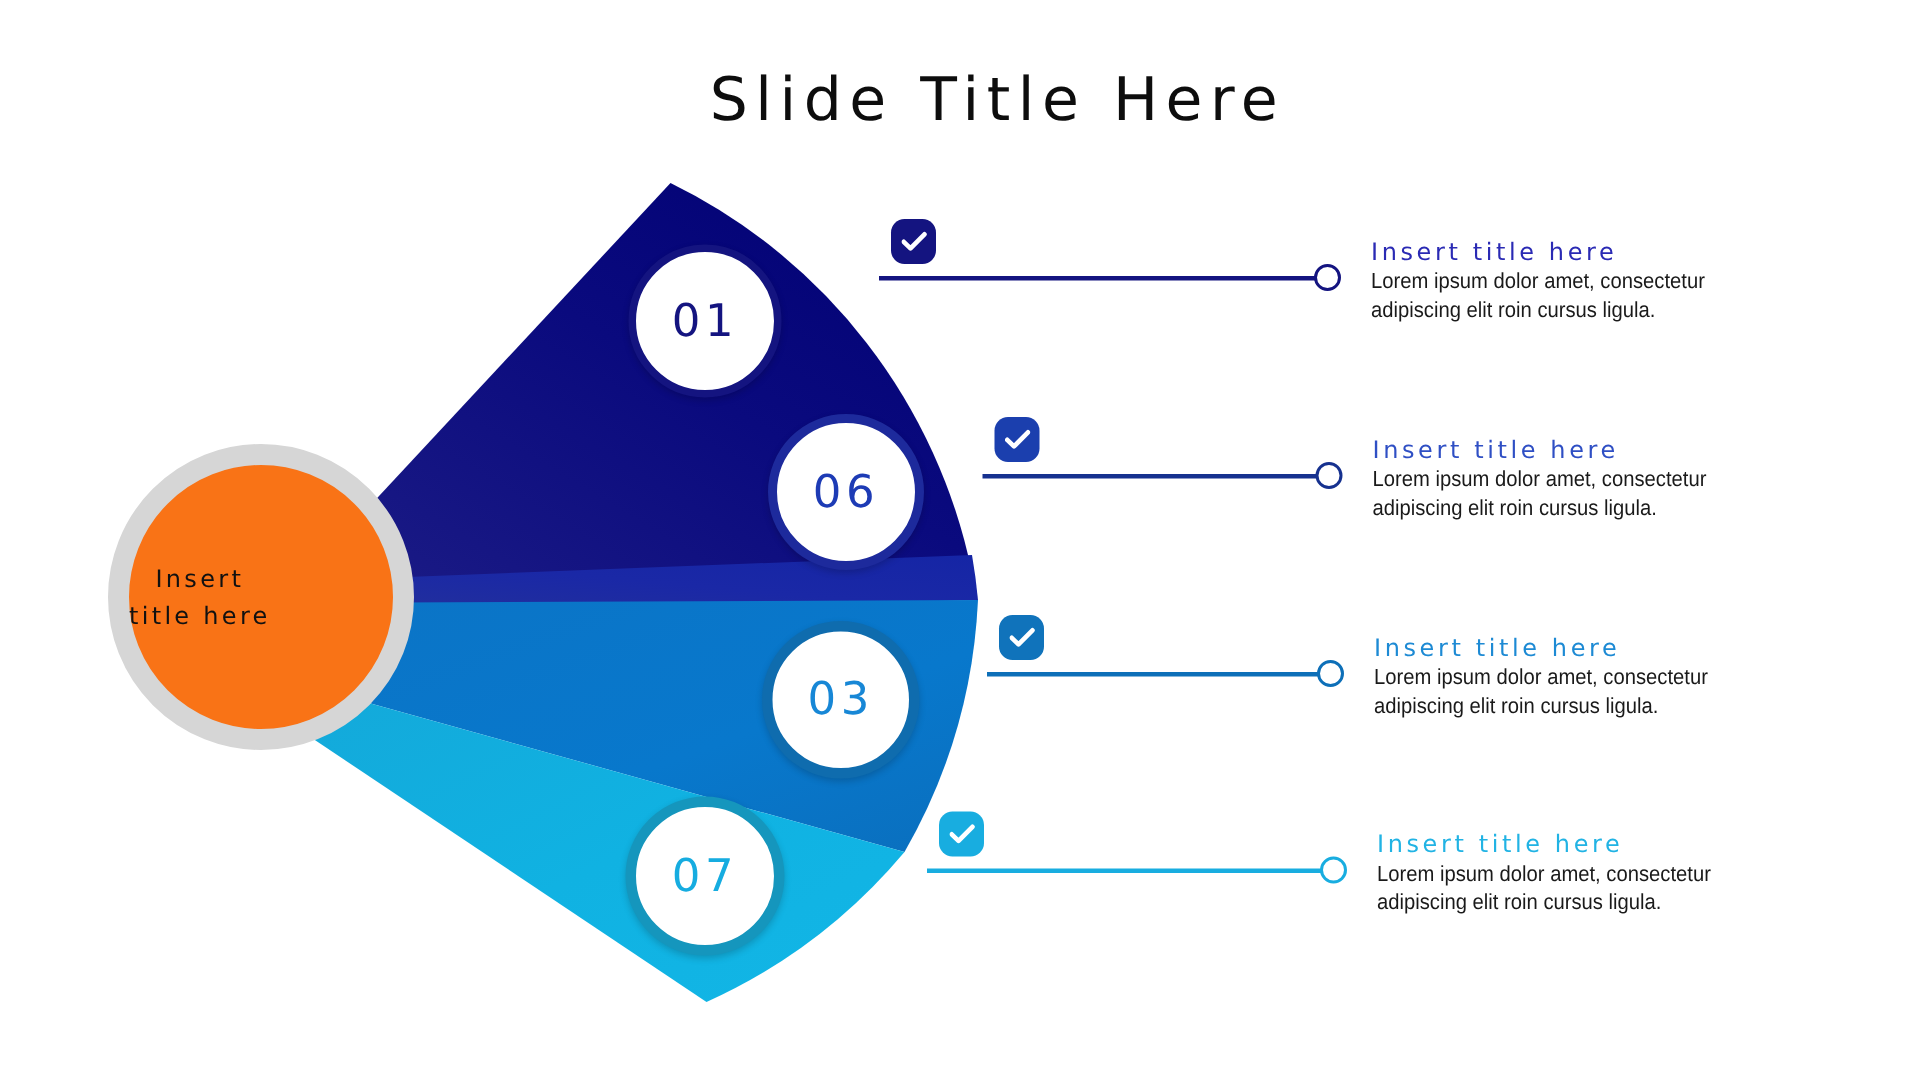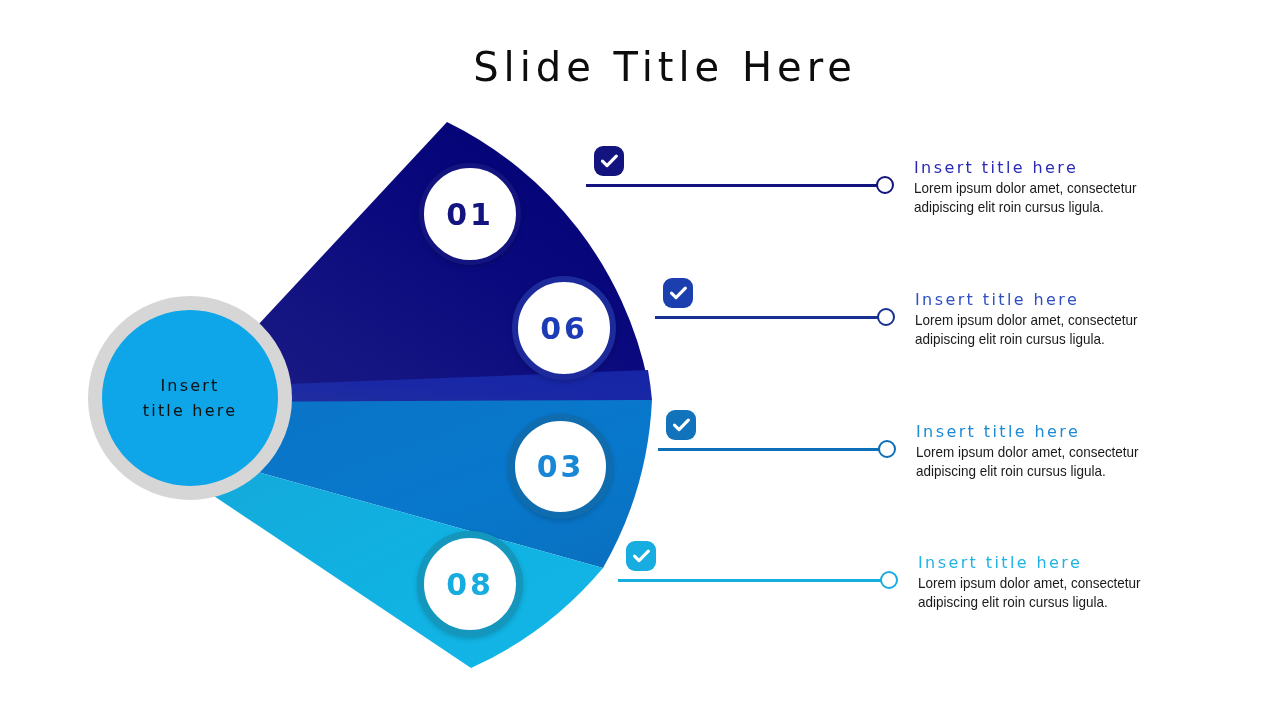--- a/index.html
+++ b/index.html
@@ -44,31 +44,30 @@
     left: 60px;
     top: 100px;
     width: 640px;
     height: 600px;
   }
   #fan-svg { display: block; }
 
   
   #center-circle {
     position: absolute;
-    left: 88px;
+    left: 72px;
     top: 296px;
     width: 204px;
     height: 204px;
     border-radius: 50%;
-    background: #0ea5e9;
+    background: #f97316;
     border: 14px solid #d6d6d6;
     box-sizing: border-box;
     display: flex;
     align-items: center;
-    justify-content: center;
   }
   #center-circle-label {
     font-family: "DejaVu Sans", sans-serif;
     font-size: 16px;
     line-height: 25px;
     letter-spacing: 2.2px;
     color: #111111;
     text-align: center;
     white-space: pre-line;
   }
@@ -78,21 +77,21 @@
     position: absolute;
     border-radius: 50%;
     background: #ffffff;
     box-sizing: border-box;
     display: flex;
     align-items: center;
     justify-content: center;
     font-family: "DejaVu Sans", sans-serif;
     font-size: 30px;
     letter-spacing: 3px;
-    font-weight: 700;
+    font-weight: 400;
   }
   #num-circle-1 {
     left: 419px; top: 163px;
     width: 102px; height: 102px;
     border: 5px solid #141480;
     color: #141480;
     box-shadow: 0 2px 5px rgba(0,0,0,0.18);
   }
   #num-circle-2 {
     left: 512px; top: 276px;
@@ -245,21 +244,21 @@
   <div class="num-circle" id="num-circle-1">
     <span>01</span>
   </div>
   <div class="num-circle" id="num-circle-2">
     <span>06</span>
   </div>
   <div class="num-circle" id="num-circle-3">
     <span>03</span>
   </div>
   <div class="num-circle" id="num-circle-4">
-    <span>08</span>
+    <span>07</span>
   </div>
 
   <div class="callout" id="callout-1">
     <div class="callout-check">
       <svg width="17" height="14" viewBox="0 0 17 14" aria-hidden="true">
         <path d="M1.5 7.2 L6 11.6 L15.3 2.2" fill="none" stroke="#ffffff" stroke-width="3.1" stroke-linecap="round" stroke-linejoin="round"></path>
       </svg>
     </div>
     <div class="callout-line"></div>
     <div class="callout-dot"></div>

